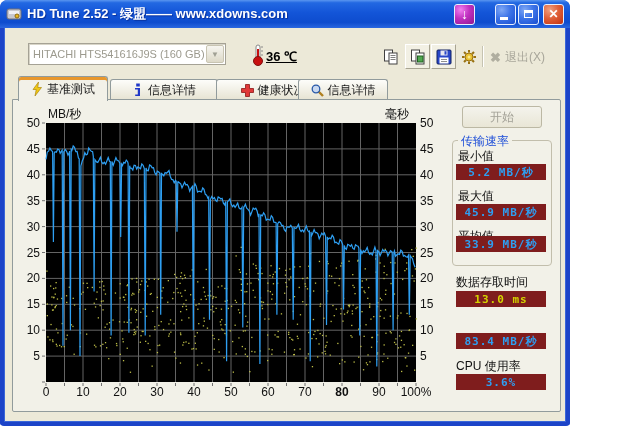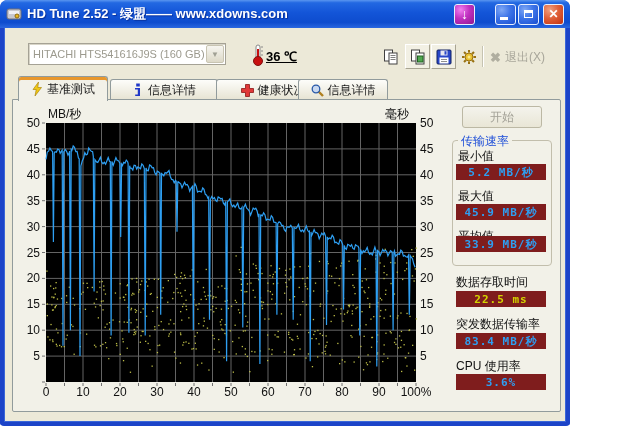--- a/index.html
+++ b/index.html
@@ -843,39 +843,38 @@
       <span class="ytick" style="top: 349.1px;">5</span>
       <span class="ytick right" style="top: 349.1px;">5</span>
       <span class="xtick" style="left: 20px;">0</span>
       <span class="xtick" style="left: 57px;">10</span>
       <span class="xtick" style="left: 94px;">20</span>
       <span class="xtick" style="left: 131px;">30</span>
       <span class="xtick" style="left: 168px;">40</span>
       <span class="xtick" style="left: 205px;">50</span>
       <span class="xtick" style="left: 242px;">60</span>
       <span class="xtick" style="left: 279px;">70</span>
-      <span class="xtick" style="left: 316px;">80</span>
+      <span class="xtick" style="left: 316px; font-weight: bold;">80</span>
       <span class="xtick" style="left: 353px;">90</span>
       <span class="xtick" style="left: 390px;">100%</span>
     </div>
 
   <div class="start-btn">
     <span>开始</span>
   </div>
 
   <div class="groupbox"></div>
   <span class="groupbox-label">传输速率</span>
 
   <span class="stat-label" style="left:454px;top:148px">最小值</span>
   <div class="lcd cyan" style="top:164px">5.2 MB/秒</div>
   <span class="stat-label" style="left:454px;top:188px">最大值</span>
   <div class="lcd cyan" style="top:204px">45.9 MB/秒</div>
   <span class="stat-label" style="left:454px;top:228px">平均值</span>
   <div class="lcd cyan" style="top:236px">33.9 MB/秒</div>
 
   <span class="stat-label" style="left:452px;top:274px">数据存取时间</span>
-  <div class="lcd yellow" style="top:291px">22.5 ms</div>
-  <span class="stat-label" style="left:452px;top:316px">突发数据传输率</span>
+  <div class="lcd yellow" style="top:291px">13.0 ms</div>
   <div class="lcd cyan" style="top:333px">83.4 MB/秒</div>
   <span class="stat-label" style="left:452px;top:358px">CPU 使用率</span>
   <div class="lcd cyan" style="top:374px">3.6%</div>
 
 </div>
 
 </body></html>

